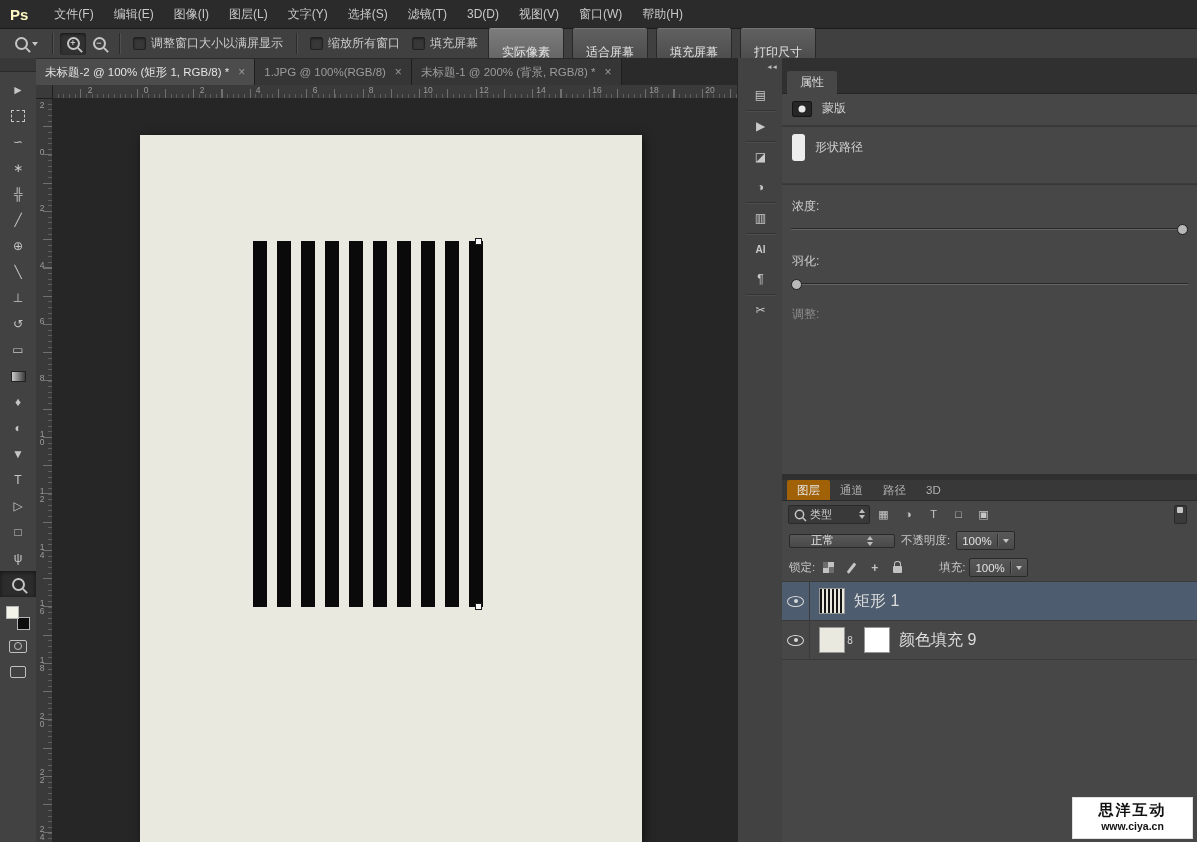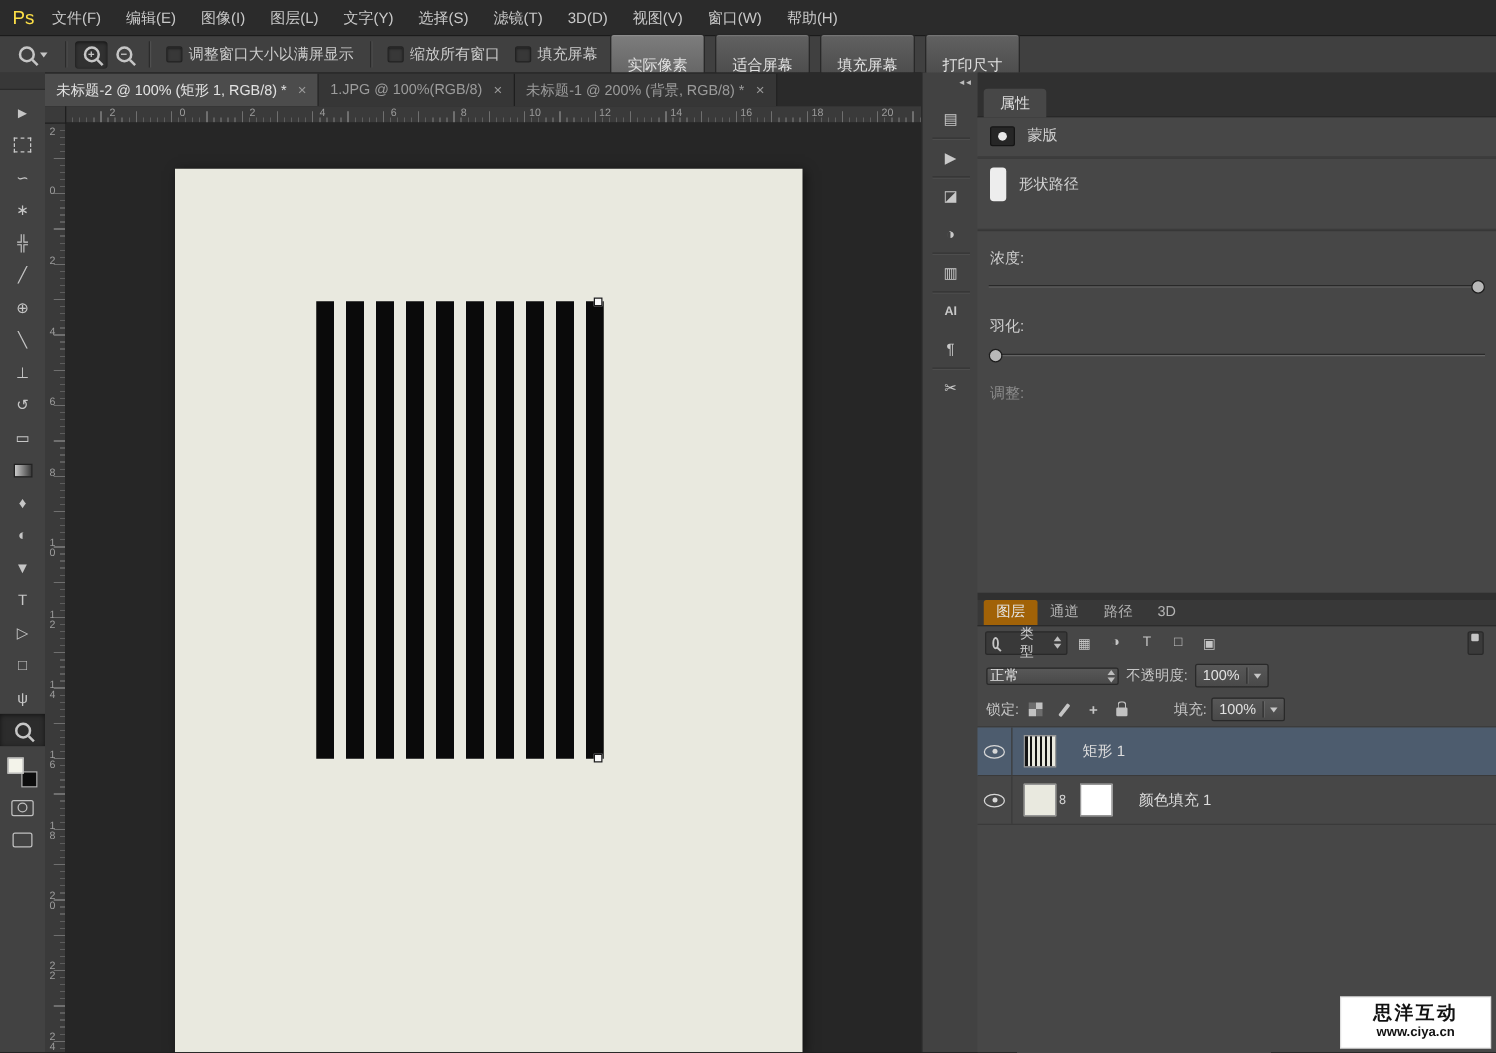--- a/index.html
+++ b/index.html
@@ -2,21 +2,21 @@
 <html><head>
 <meta charset="utf-8">
 <style>
   html,body{margin:0;padding:0;background:#1a1a1a}
   #app{position:relative;width:1197px;height:842px;background:#282828;overflow:hidden;
        font-family:"Liberation Sans","DejaVu Sans",sans-serif;-webkit-font-smoothing:antialiased}
 
   
   .menubar{position:absolute;top:0;left:0;right:0;height:28px;background:#2b2b2b;
            border-bottom:1px solid #1b1b1b;display:flex;align-items:center;padding-left:10px}
-  .logo{font-weight:normal;font-size:15px;color:#fde047;margin-right:4px}
+  .logo{font-weight:bold;font-size:15px;color:#fef9c3;margin-right:16px}
   .mitem{padding:0 10px;line-height:28px;color:#c9c9c9;font-size:12px;white-space:nowrap}
 
   
   .optionsbar{position:absolute;top:29px;left:0;right:0;height:29px;background:#404040;
               border-bottom:1px solid #262626;display:flex;align-items:center;padding-left:8px}
   .ob-tool{display:flex;align-items:center;gap:4px;padding:0 7px;height:22px}
   .vsep{width:1px;align-self:stretch;margin:4px 7px;background:#2b2b2b;box-shadow:1px 0 0 rgba(255,255,255,.08)}
   .magbtn{width:26px;height:22px;border-radius:3px;display:flex;align-items:center;justify-content:center}
   .magbtn.active{background:#313131;box-shadow:inset 0 1px 3px rgba(0,0,0,.6)}
   .mag{position:relative;width:9px;height:9px;border:2px solid #c6c6c6;border-radius:50%;display:inline-block}
@@ -103,35 +103,35 @@
   .pdiv{position:absolute;left:0;right:0;height:1px;background:#3b3b3b;box-shadow:0 1px 0 rgba(0,0,0,.22)}
   .track{position:absolute;left:9px;right:9px;height:1px;background:#292929;box-shadow:0 1px 0 rgba(255,255,255,.16)}
   .knob{position:absolute;top:-4px;width:9px;height:9px;background:#b8b8b8;border:1px solid #1d1d1d;border-radius:50%}
   .panel-gap{height:6px;background:#303030;flex:0 0 auto}
 
   .ltabs{height:20px;background:#383838;display:flex;align-items:flex-end;padding-left:5px;
          border-bottom:1px solid #2b2b2b;flex:0 0 auto}
   .ltab{height:20px;line-height:20px;padding:0 10px;font-size:11.5px;color:#b2b2b2}
   .ltab.active{background:#a16207;color:#e4e4e4;border-radius:2px 2px 0 0}
   .lfilter{height:26px;display:flex;align-items:center;padding:0 6px;gap:2px;flex:0 0 auto}
-  .lsearch{display:flex;align-items:center;gap:16px;width:66px;height:19px;background:#393939;
+  .lsearch{display:flex;align-items:center;gap:4px;width:82px;height:19px;background:#393939;
            border:1px solid #292929;border-radius:2px;padding:0 4px;box-sizing:border-box}
   .lsearch .ltext{font-size:11px;color:#d0d0d0;flex:1}
   .mag.tiny{transform:scale(.75)}
   .spin{display:flex;flex-direction:column;gap:2px}
   .spin .up{width:0;height:0;border-left:3px solid transparent;border-right:3px solid transparent;border-bottom:4px solid #bdbdbd}
   .spin .dn{width:0;height:0;border-left:3px solid transparent;border-right:3px solid transparent;border-top:4px solid #bdbdbd}
   .fbtn{width:23px;height:20px;display:flex;align-items:center;justify-content:center;color:#c5c5c5;font-size:11px}
   .toggle{margin-left:auto;margin-right:4px;width:11px;height:17px;background:#3a3a3a;border:1px solid #292929;
           border-radius:2px;position:relative}
   .toggle::after{content:"";position:absolute;left:1.5px;top:1.5px;width:6px;height:6px;background:#c5c5c5;border-radius:1px}
   .lblend{height:27px;display:flex;align-items:center;padding:0 7px;gap:6px;flex:0 0 auto}
   .select{display:flex;align-items:center;justify-content:space-between;width:106px;height:14px;
           background:linear-gradient(#585858,#494949);border:1px solid #292929;border-radius:2px;
-          padding:0 2px;box-sizing:border-box}
+          padding:0 21px;box-sizing:border-box}
   .txt{font-size:11.5px;color:#e1e1e1;white-space:nowrap}
   .llabel{font-size:11.5px;color:#c6c6c6;white-space:nowrap}
   .valbox{display:flex;align-items:center;gap:5px;height:19px;background:linear-gradient(#585858,#494949);
           border:1px solid #292929;border-radius:2px;padding:0 5px;box-sizing:border-box}
   .vdiv{width:1px;height:13px;background:#2f2f2f;box-shadow:1px 0 0 rgba(255,255,255,.1)}
   .llock{height:27px;display:flex;align-items:center;padding:0 7px;gap:4px;border-bottom:1px solid #3a3a3a;flex:0 0 auto}
   .lkbtn{width:19px;height:19px;display:flex;align-items:center;justify-content:center;color:#c5c5c5;
          font-size:12px;font-weight:700}
   .checker-ic{width:11px;height:11px;background:conic-gradient(#c2c2c2 0 90deg,#6d6d6d 90deg 180deg,#c2c2c2 180deg 270deg,#6d6d6d 270deg)}
   .brush-ic{width:2.5px;height:12px;background:#c5c5c5;border-radius:1px;transform:rotate(38deg)}
@@ -141,21 +141,21 @@
   .lrow{height:38px;display:flex;align-items:center;border-bottom:1px solid #3a3a3a;background:#474747;flex:0 0 auto}
   .lrow.selected{background:#4d5c6e}
   .eyebox{width:27px;align-self:stretch;display:flex;align-items:center;justify-content:center;border-right:1px solid #3a3a3a}
   .eye{position:relative;width:15px;height:9px;border:1px solid #d8d8d8;border-radius:50%}
   .eye::after{content:"";position:absolute;left:50%;top:50%;transform:translate(-50%,-50%);
               width:4px;height:4px;background:#d8d8d8;border-radius:50%}
   .thumb{width:26px;height:26px;border:1px solid #969696;box-sizing:border-box;margin-left:9px;background:#ffffff;flex:0 0 auto}
   .thumb.stripesmini{background:repeating-linear-gradient(to right,#141414 0 2px,#e9e9df 2px 4px)}
   .thumb.cream{background:#e9e9df}
   .chain{font-size:10px;color:#d0d0d0;margin:0 2px;font-family:"DejaVu Sans Mono",monospace}
-  .lname{margin-left:21px;font-size:12px;color:#dddddd;white-space:nowrap}
+  .lname{margin-left:9px;font-size:16px;color:#dddddd;white-space:nowrap}
   .lname.italic{font-style:italic}
   .layers-rest{flex:1;background:#474747}
   .watermark{position:absolute;right:5px;bottom:4px;width:119px;height:40px;background:#ffffff;color:#111;
              text-align:center;box-shadow:0 0 0 1px #e0e0e0}
   .wm-title{font-size:15px;font-weight:700;letter-spacing:2px;margin-top:3px}
   .wm-url{font-size:10.5px;font-weight:700}
 </style>
 </head>
 <body>
 
@@ -471,21 +471,21 @@
       <span class="thumb stripesmini"></span>
       <span class="lname">矩形 1</span>
     </div>
     <div class="lrow">
       <span class="eyebox">
           <span class="eye"></span>
         </span>
       <span class="thumb cream"></span>
       <span class="chain">8</span>
       <span class="thumb"></span>
-      <span class="lname">颜色填充 1</span>
+      <span class="lname">颜色填充 9</span>
     </div>
     <div class="layers-rest"></div>
 
     <div class="watermark">
       <div class="wm-title">思洋互动</div>
       <div class="wm-url">www.ciya.cn</div>
     </div>
   </div>
 
 </div>

